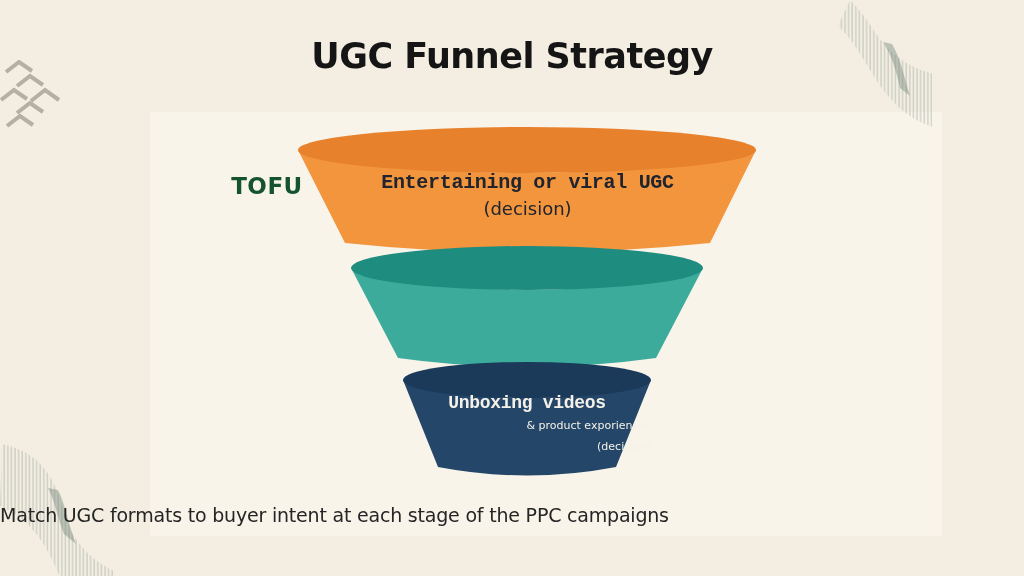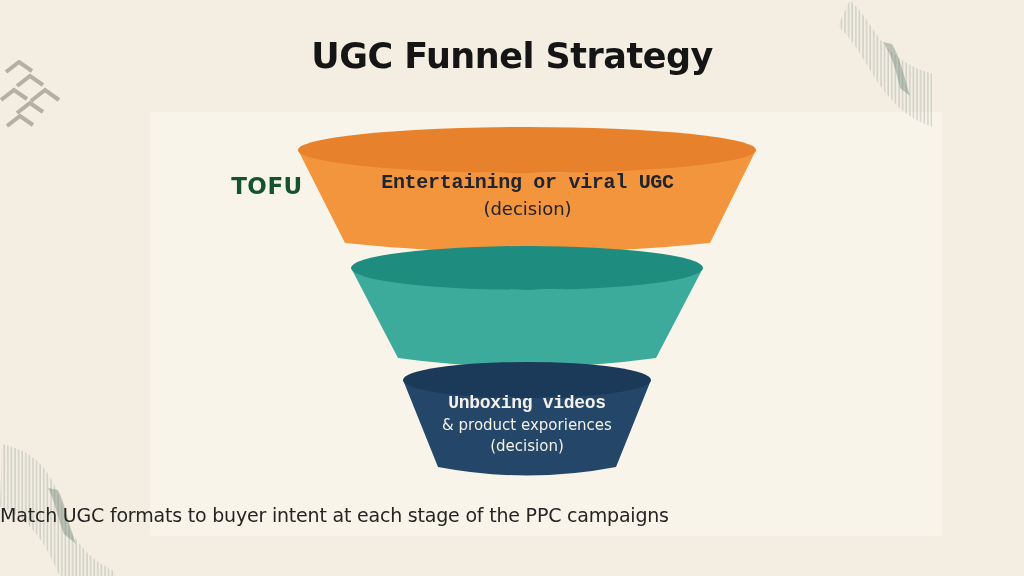--- a/index.html
+++ b/index.html
@@ -27,21 +27,21 @@
   .label-tofu{left:212px;top:173px;}
   .label-mofu{left:266px;top:289px;}
   .label-bofu{left:319px;top:397px;}
   .stage-text{position:absolute;text-align:center;}
   .text-tofu{left:300px;top:169px;width:455px;color:#20242e;}
   .text-mofu{left:352px;top:284px;width:351px;color:#1c2b44;}
   .text-bofu{left:403px;top:376px;width:248px;color:#f5f1e8;margin-top:16px;}
   .stage-heading{font-size:20px;font-weight:bold;letter-spacing:-0.3px;line-height:27px;font-family:Liberation Mono, monospace;}
   .text-bofu .stage-heading{font-size:18px;line-height:23px;}
   .stage-subheading{font-size:18px;line-height:26px;}
-  .text-bofu .stage-subheading{font-size:15px;line-height:21px;}
+  .text-bofu .stage-subheading{font-size:11px;line-height:21px;text-align:right;}
   .caption{
     position:absolute;left:0;top:504px;width:1024px;text-align:left;
     font-size:19px;color:#252525;letter-spacing:-0.2px;
   }
 </style>
 </head>
 <body>
 
 <div class="canvas">
 

